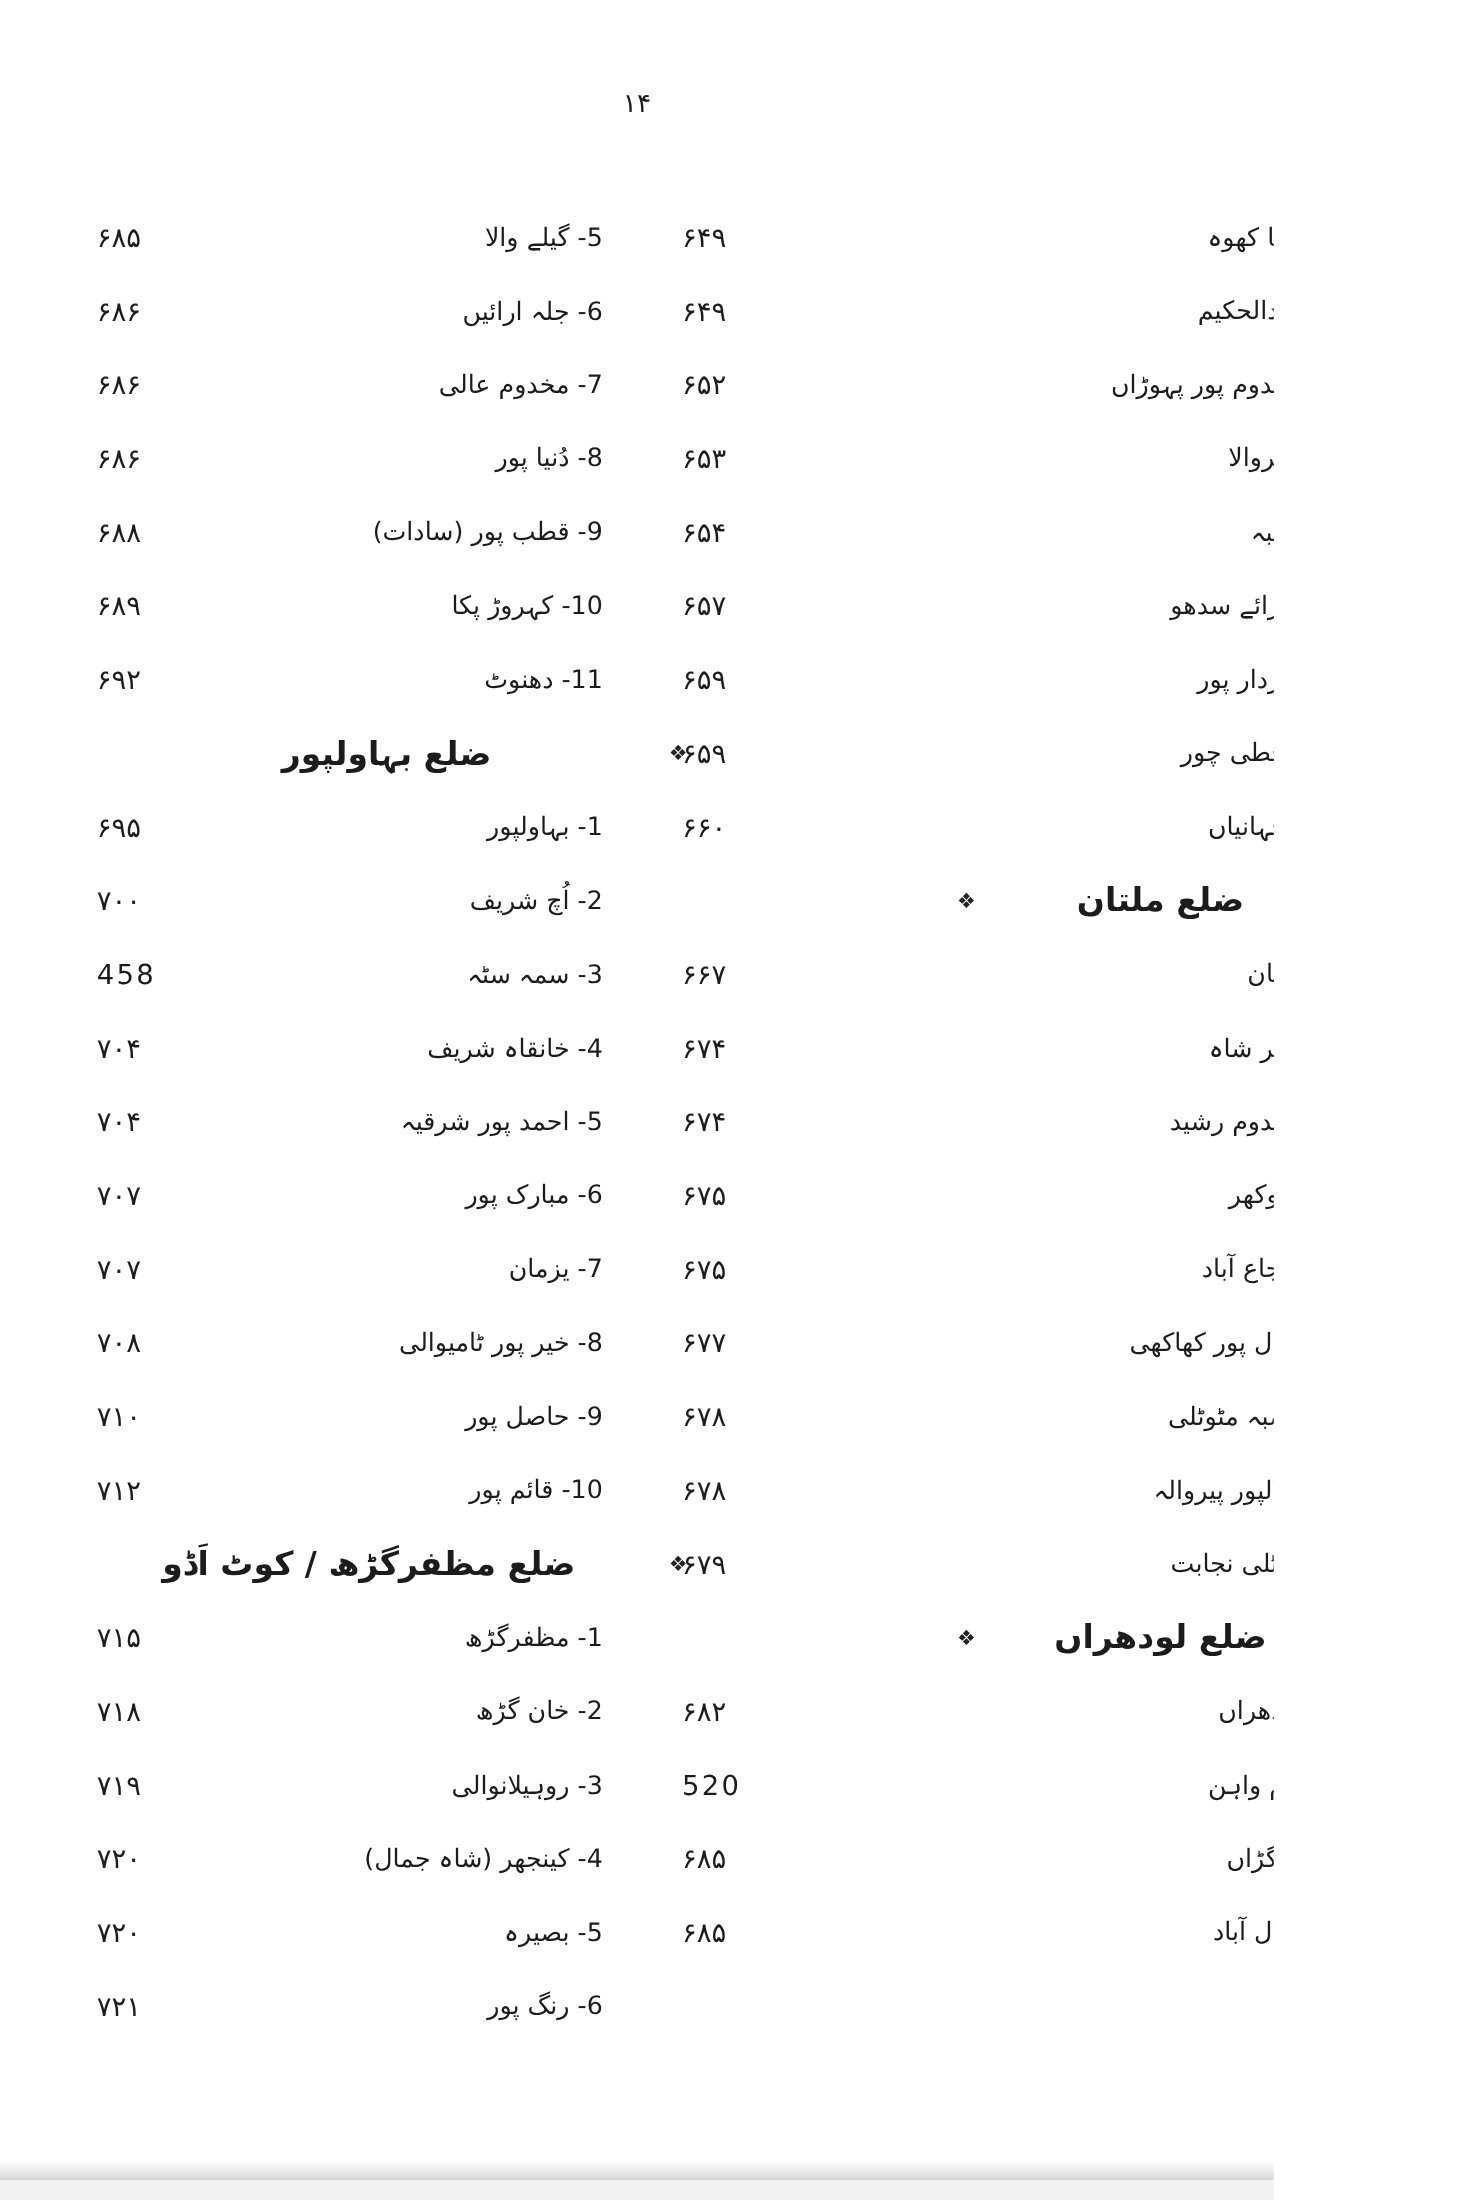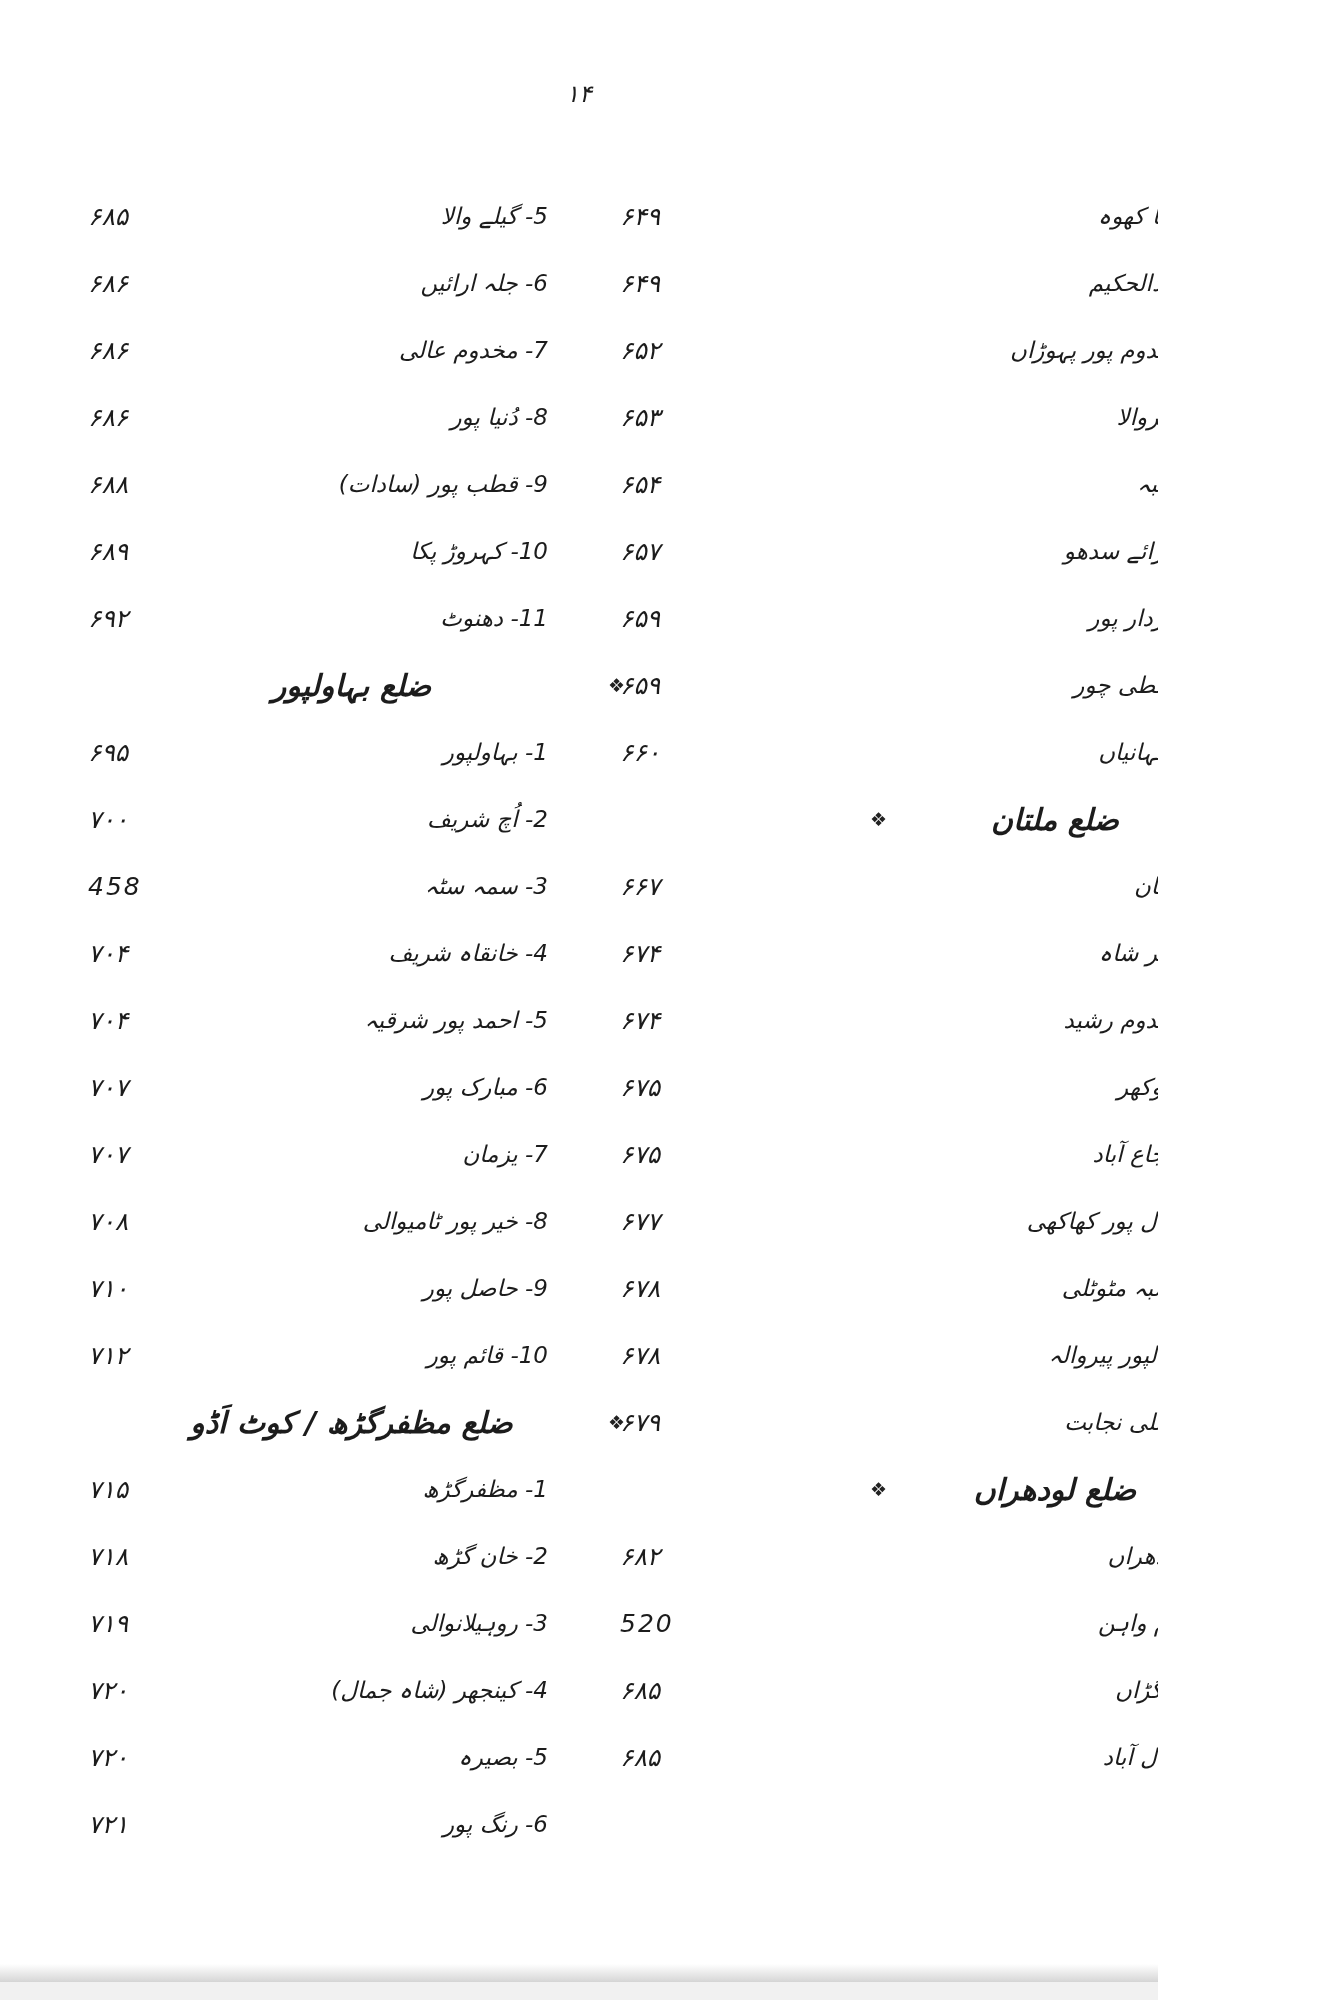--- a/index.html
+++ b/index.html
@@ -4,21 +4,20 @@
 <style>
   html,body{margin:0;padding:0;}
   .page{
     position:relative;
     width:1158px;
     height:2000px;
     background:#ffffff;
     overflow:hidden;
     font-family:"DejaVu Sans", sans-serif;
     color:#1c1c1c;
-    font-style:italic;
   }
   .pageno{
     position:absolute;
     top:80px; left:0; right:0;
     text-align:center;
     font-size:24px;
     letter-spacing:1px;
   }
   .col{position:absolute; top:182px;}
   .col-right{left:565px; width:715px;}

